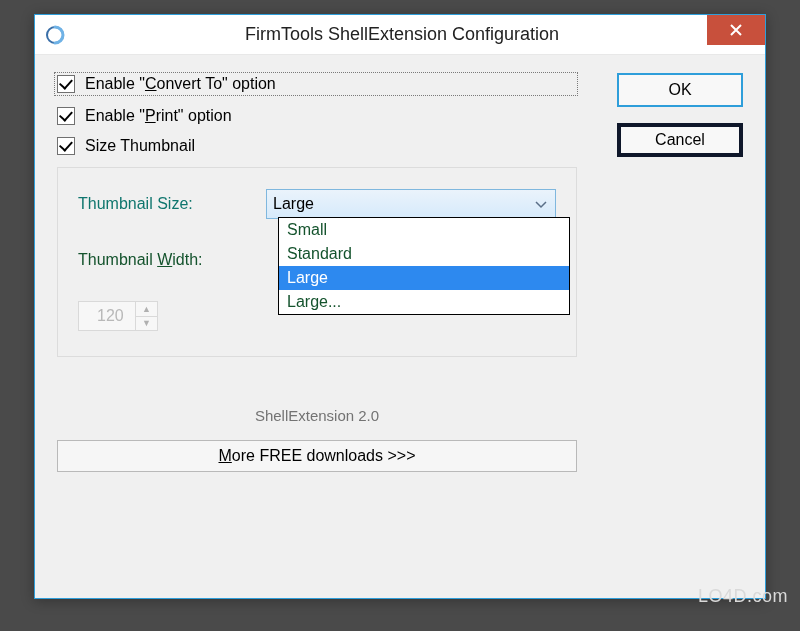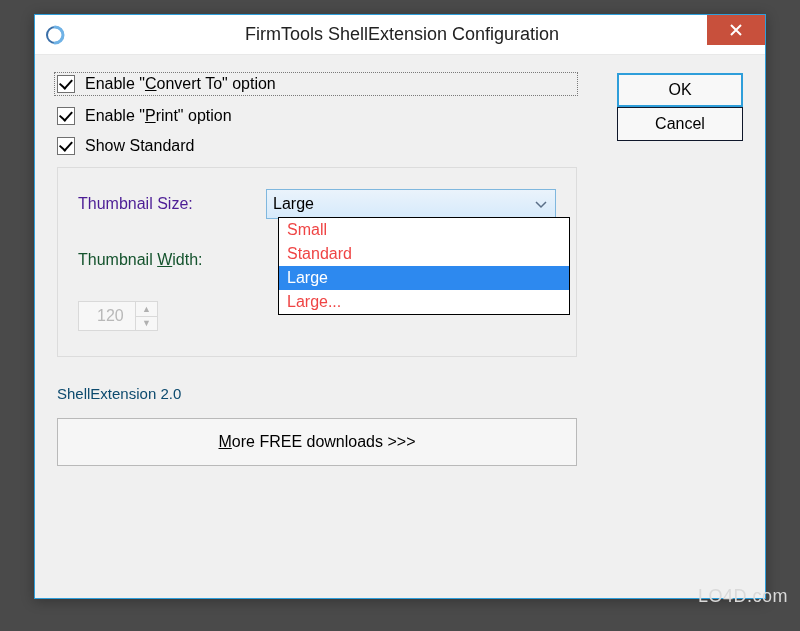--- a/index.html
+++ b/index.html
@@ -86,21 +86,21 @@
     .u { text-decoration: underline; }
     .groupbox {
       border: 1px solid #dcdcdc;
       background: #f0f0f0;
       padding: 20px 20px;
       margin-top: 2px;
       font-size: 16px;
       position: relative;
     }
     .grow { display: flex; align-items: center; height: 32px; margin-bottom: 24px; }
-    .glabel { width: 200px; color: #4c1d95; }
+    .glabel { width: 200px; color: #0f766e; }
     .glabel.disabled { color: #14532d; }
     .combo {
       flex: 0 0 290px;
       height: 30px;
       border: 1px solid #7fb7de;
       background: linear-gradient(#eaf3fb,#d6eafb);
       display: flex; align-items: center;
       padding: 0 6px;
       font-size: 16px;
       color: #000;
@@ -124,60 +124,61 @@
       position: absolute; right: 0; top: 0; bottom: 0; width: 22px;
       border-left: 1px solid #d9d9d9;
       display: flex; flex-direction: column;
     }
     .spinner .stepper div { flex:1; display:flex; align-items:center; justify-content:center; font-size:9px; color:#b0b0b0; border-bottom:1px solid #d9d9d9;}
     .spinner .stepper div:last-child { border-bottom:none; }
     .side-btns {
       position: absolute;
       right: 22px; top: 18px;
       width: 126px;
-      display: flex; flex-direction: column; 
+      display: flex; flex-direction: column; gap: 16px;
     }
     .btn {
       height: 34px;
-      border: 1px solid #0f172a;
+      border: 4px solid #0f172a;
       background: #f8f8f8;
       font-size: 16px;
       display: flex; align-items: center; justify-content: center;
       cursor: pointer;
     }
     .btn.default { border: 2px solid #2e9eda; }
     .footer-txt {
+      text-align: center;
       font-size: 15px;
       line-height: 1.5;
-      color: #0c4a6e;
-      margin-top: 26px;
+      color: #737373;
+      margin-top: 48px;
     }
     .morebtn {
       margin-top: 12px;
-      height: 48px;
+      height: 32px;
       border: 1px solid #b9b9b9;
       background: #f6f6f6;
       display:flex; align-items:center; justify-content:center;
       font-size: 16px;
     }
     .dropdown-list {
       position: absolute;
       left: 220px;
       top: 49px;
       width: 292px;
       border: 1px solid #000;
       background: #fff;
       font-size: 16px;
       z-index: 50;
     }
     .dropdown-list .opt {
       padding: 1px 8px;
       height: 24px;
       display: flex; align-items: center;
-      color: #ef4444;
+      color: #14532d;
       cursor: pointer;
     }
     .dropdown-list .opt.sel {
       background: #2d89ef;
       color: #fff;
     }
     .watermark {
       position: absolute;
       right: 12px; bottom: 24px;
       color: #d9d9d9;
@@ -215,21 +216,21 @@
         <span><span>Enable "</span><span class="u">C</span><span>onvert To" option</span></span>
       </div>
 
       <div class="check-row">
         <span class="chk checked"></span>
         <span><span>Enable "</span><span class="u">P</span><span>rint" option</span></span>
       </div>
 
       <div class="check-row">
         <span class="chk checked"></span>
-        <span>Show Standard</span>
+        <span>Size Thumbnail</span>
       </div>
 
       <div class="groupbox">
 
         <div class="grow">
           <div class="glabel">Thumbnail Size:</div>
           <div class="combo">
             <span>Large</span>
             <span class="chev">
               <svg width="12" height="8" viewBox="0 0 12 8">

